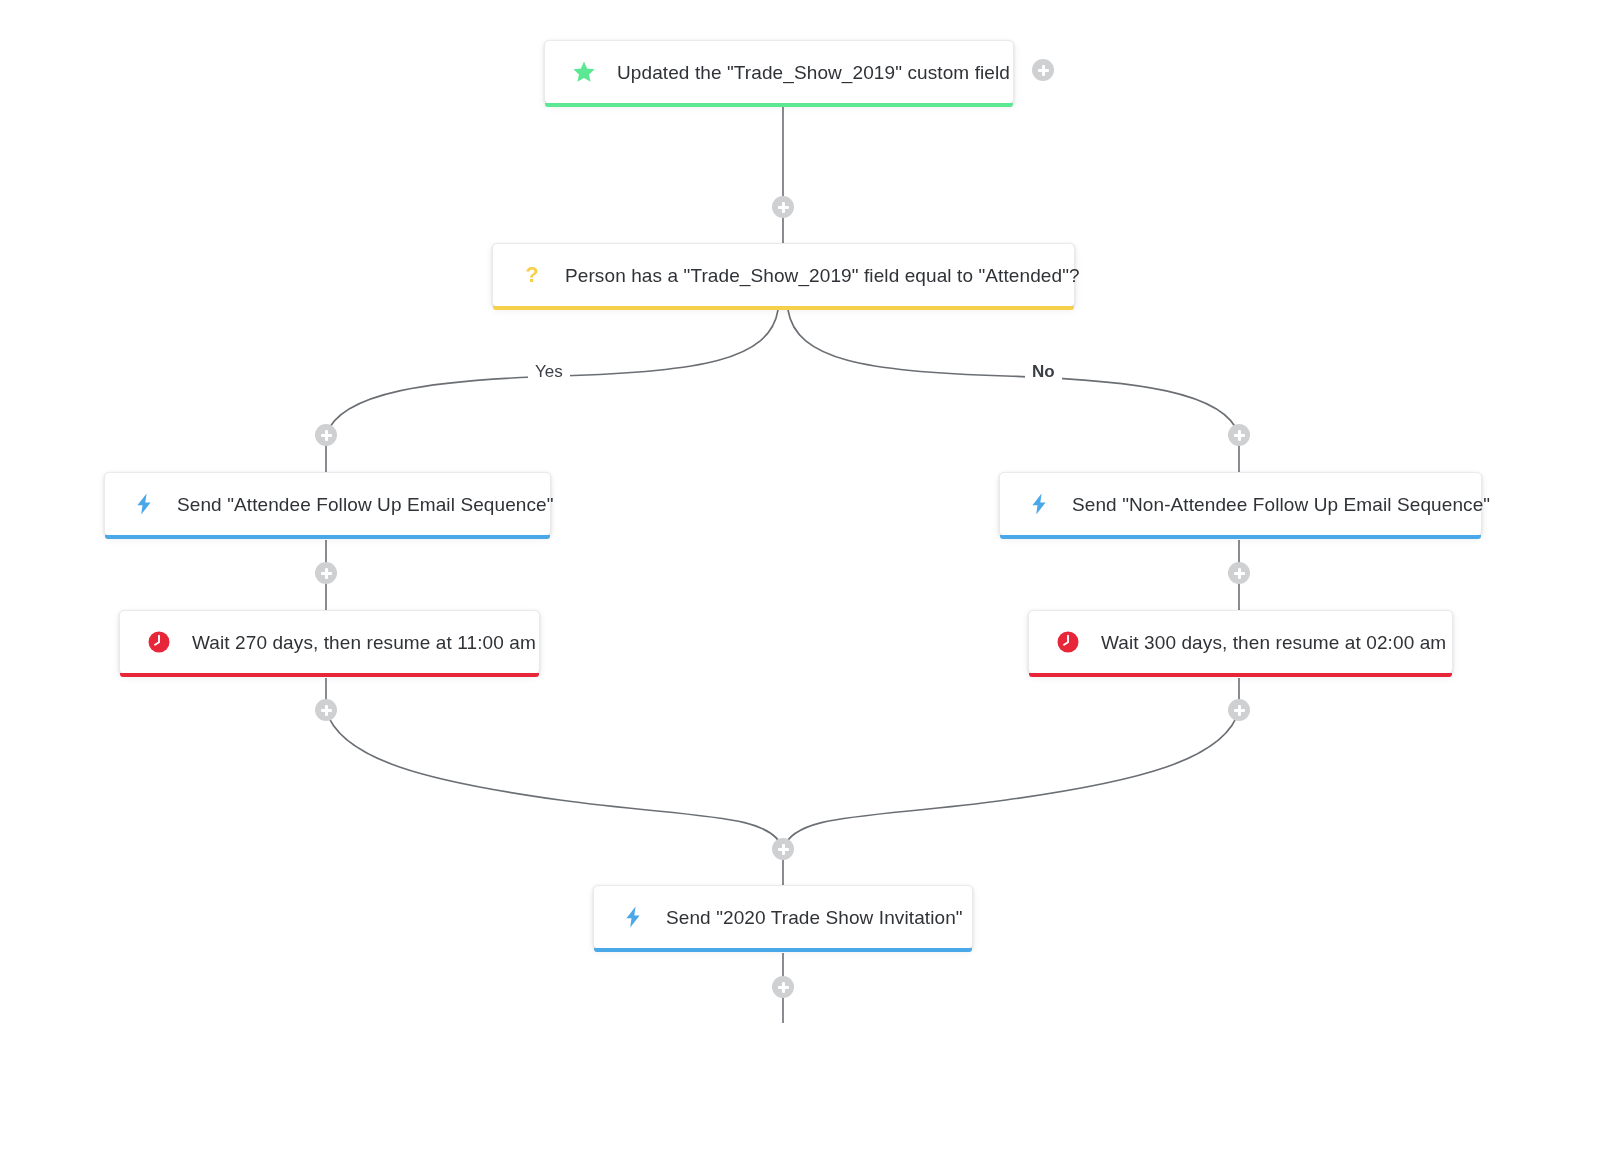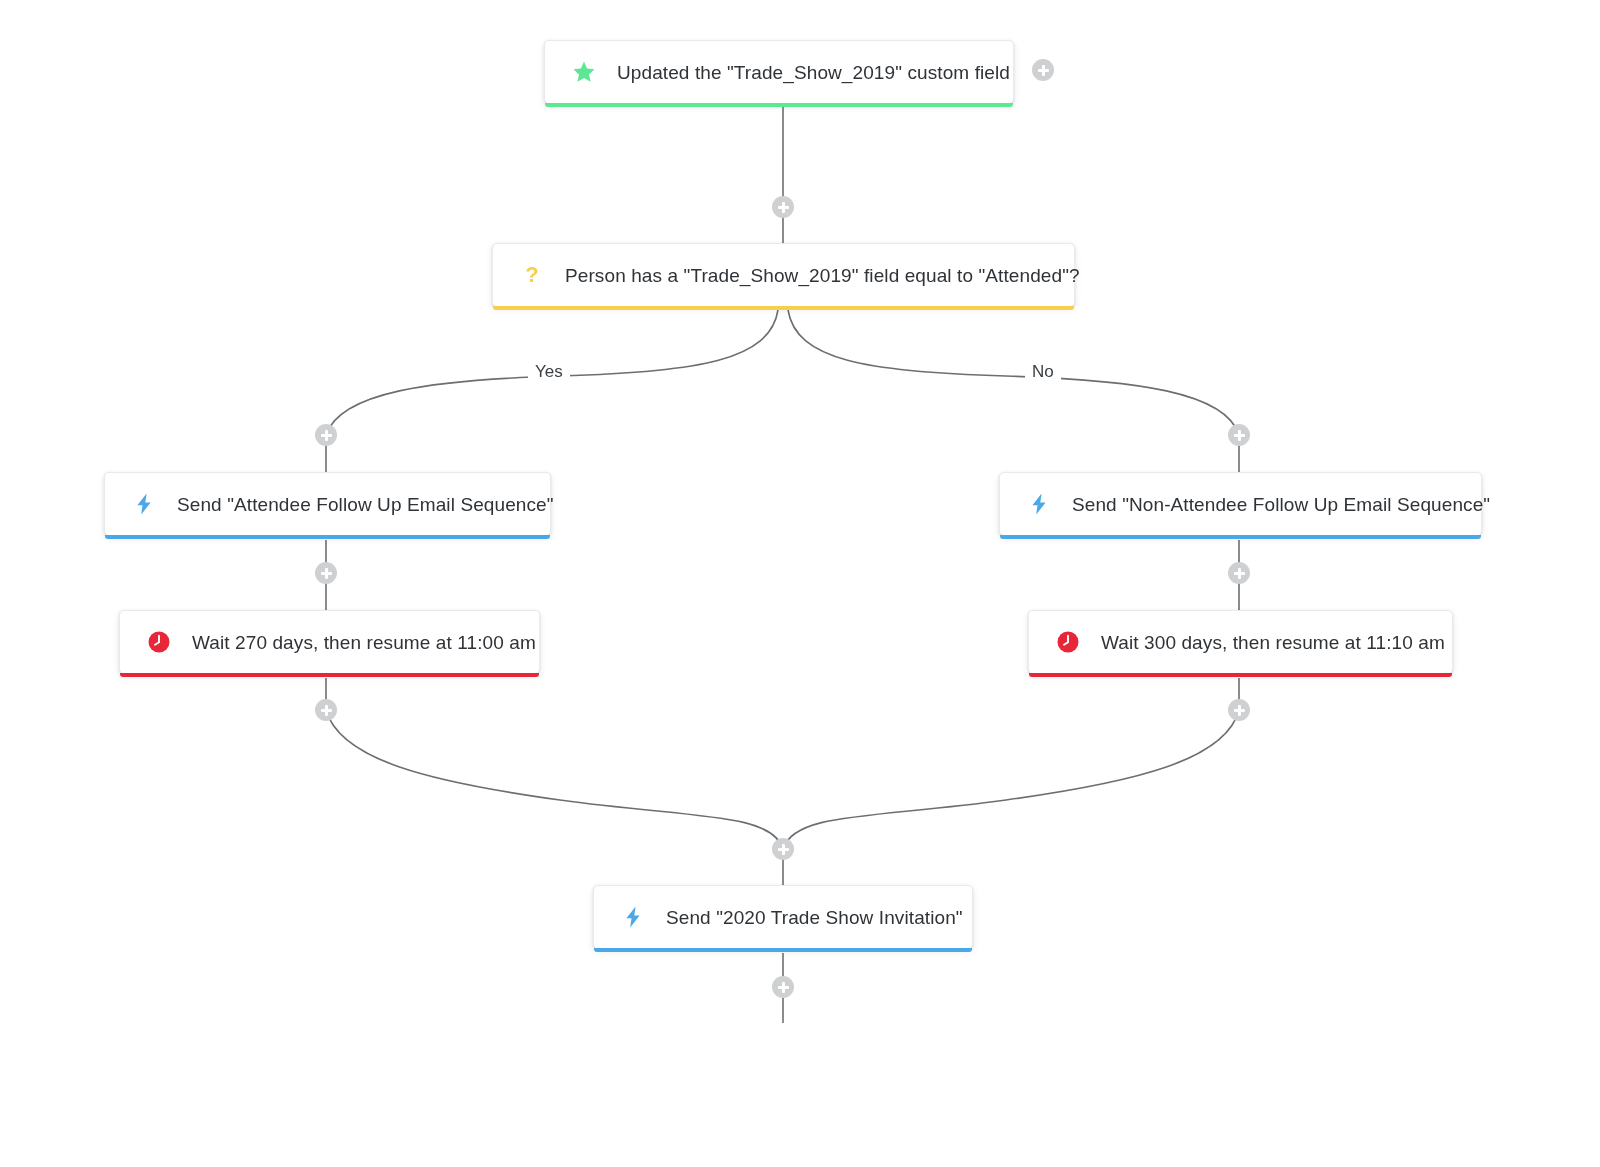--- a/index.html
+++ b/index.html
@@ -182,36 +182,36 @@
   </div>
 
   <div class="node" style="left:1028px; top:610px; width:425px;">
     <span class="accent" style="background:#e8263a;"></span>
     <span class="node-icon">
       <svg width="24" height="24" viewBox="0 0 24 24" aria-hidden="true">
         <circle cx="12" cy="12" r="10.5" fill="#e8263a"></circle>
         <path d="M12 5.8v6.4l-4 2.6" stroke="#ffffff" stroke-width="1.9" stroke-linecap="round" fill="none"></path>
       </svg>
     </span>
-    <span class="node-label">Wait 300 days, then resume at 11:10 am</span>
+    <span class="node-label">Wait 300 days, then resume at 02:00 am</span>
   </div>
 
   <div class="node" style="left:593px; top:885px; width:380px;">
     <span class="accent" style="background:#4aa8e8;"></span>
     <span class="node-icon">
       <svg width="24" height="24" viewBox="0 0 24 24" aria-hidden="true">
         <path fill="#4aa8e8" d="M14.6 1.5L5.4 13.2h5.1L9.2 22.5l9.4-11.9h-5.3z"></path>
       </svg>
     </span>
     <span class="node-label">Send "2020 Trade Show Invitation"</span>
   </div>
 
 
   <div class="branch-label" style="left:528px; top:363px;">Yes</div>
-  <div class="branch-label" style="left:1025px; top:363px;">No</div>
+  <div class="branch-label" style="left:1025px; top:363px;font-weight:bold;">No</div>
 
   <div class="plus" style="left:1032px; top:59px;"></div>
   <div class="plus" style="left:772px; top:196px;"></div>
   <div class="plus" style="left:315px; top:424px;"></div>
   <div class="plus" style="left:1228px; top:424px;"></div>
   <div class="plus" style="left:315px; top:562px;"></div>
   <div class="plus" style="left:1228px; top:562px;"></div>
   <div class="plus" style="left:315px; top:699px;"></div>
   <div class="plus" style="left:1228px; top:699px;"></div>
   <div class="plus" style="left:772px; top:838px;"></div>

